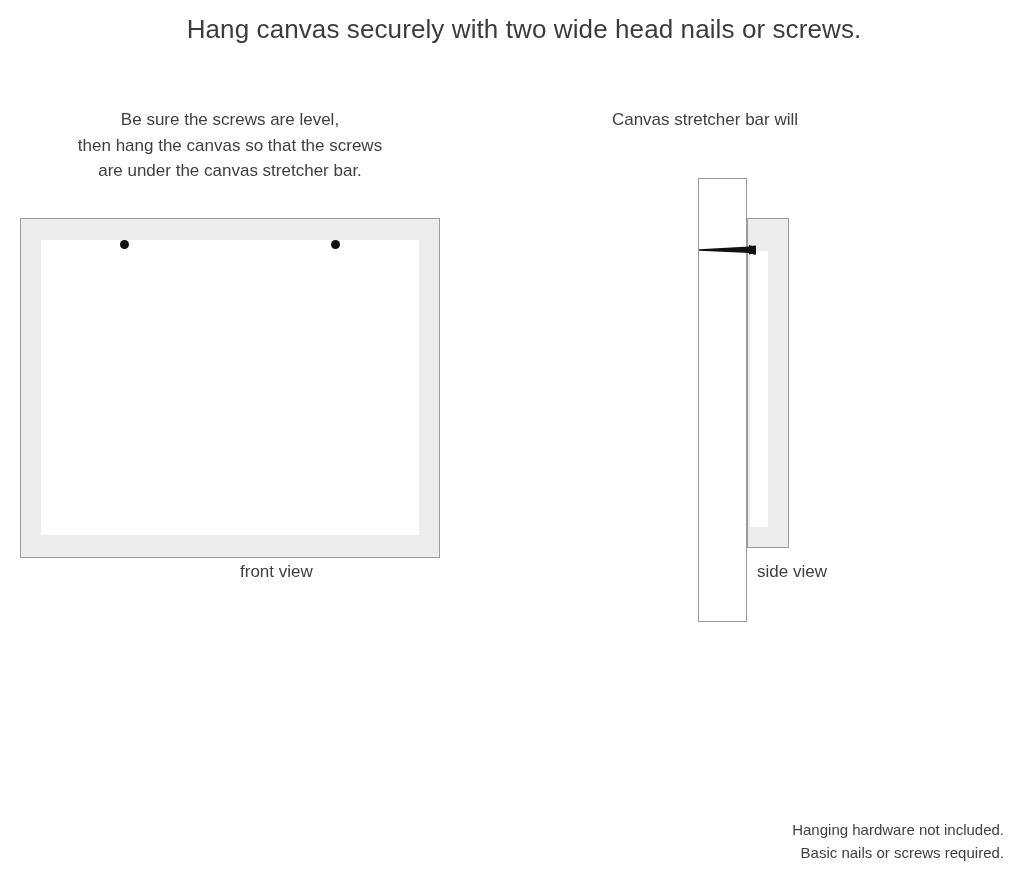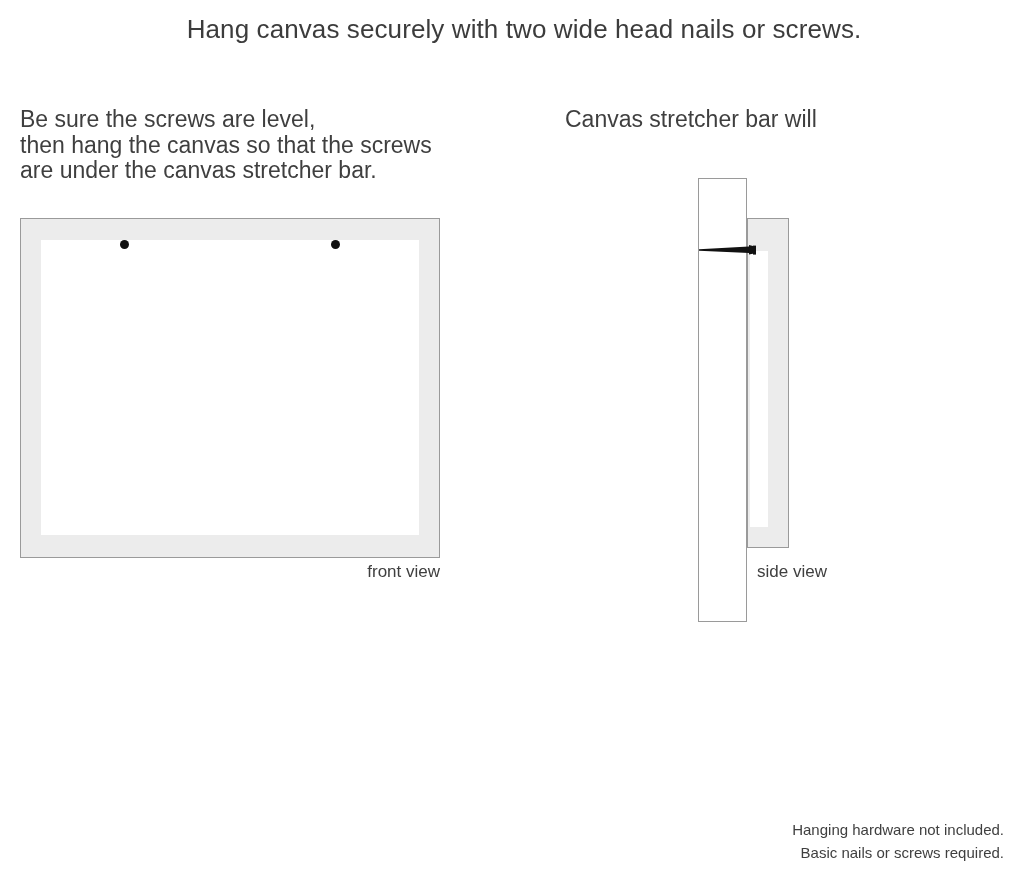--- a/index.html
+++ b/index.html
@@ -29,24 +29,25 @@
     font-weight: 400;
     letter-spacing: 0.1px;
     color: #3c3c3c;
     white-space: nowrap;
     padding-left: 12px;
   }
 
   
   .caption {
     position: absolute;
-    font-size: 23px;
+    font-size: 17px;
     font-weight: 400;
     line-height: 25.5px;
     color: #3f3f3f;
+    text-align: center;
   }
   .caption-left {
     left: 20px;
     top: 107px;
     width: 420px;
   }
   .caption-right {
     left: 565px;
     top: 107px;
     width: 280px;
@@ -89,21 +90,20 @@
   .view-label {
     position: absolute;
     font-size: 17px;
     color: #3f3f3f;
     white-space: nowrap;
   }
   .label-front {
     left: 240px;
     top: 562px;
     width: 200px;
-    text-align: right;
   }
   .label-side {
     left: 757px;
     top: 562px;
     text-align: center;
   }
 
   
   .side-view {
     position: absolute;

